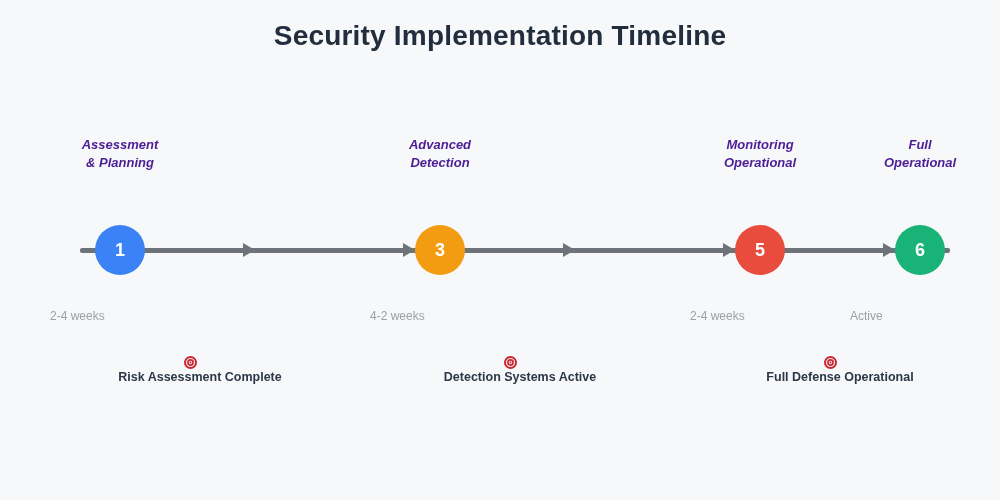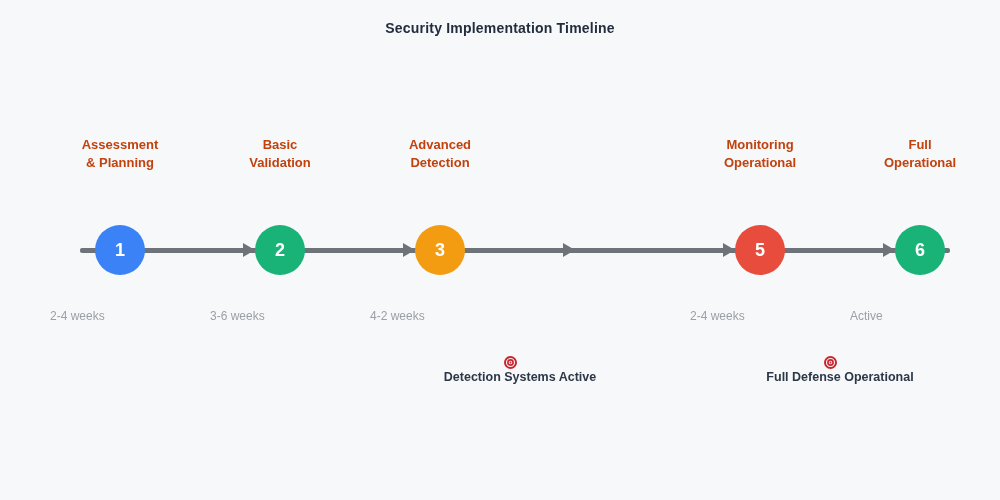--- a/index.html
+++ b/index.html
@@ -3,37 +3,37 @@
 <meta charset="utf-8">
 <style>
   html,body { margin:0; padding:0; background:#f7f8fa; }
   .canvas {
     position:relative; width:1000px; height:500px;
     background:#f7f8fa; overflow:hidden;
     font-family:"Liberation Sans", sans-serif;
   }
   .title {
     position:absolute; top:20px; left:0; width:1000px;
-    text-align:center; font-size:14px; font-weight:bold;
+    text-align:center; font-size:28px; font-weight:bold;
     color:#222d3d; letter-spacing:0.2px;
   }
   .timeline-line {
     position:absolute; left:80px; top:248px; width:870px; height:5px;
     background:#6e737a; border-radius:2px; z-index:1;
   }
   .arrow {
     position:absolute; top:243px; width:0; height:0; z-index:1;
     border-top:7px solid transparent; border-bottom:7px solid transparent;
     border-left:12px solid #6e737a;
   }
   .stage { position:absolute; top:0; width:140px; height:340px; z-index:2; }
   .stage-label {
     position:absolute; top:136px; left:0; width:140px; text-align:center;
-    font-size:13px; font-weight:bold; color:#c2410c;
-    line-height:18px; white-space:pre-line;
+    font-size:13px; font-weight:bold; color:#4c1d95;
+    line-height:18px; white-space:pre-line;font-style:italic;
   }
   .stage-circle {
     position:absolute; top:225px; left:45px; width:50px; height:50px;
     border-radius:50%; display:flex; align-items:center; justify-content:center;
   }
   .stage-number { color:#ffffff; font-size:18px; font-weight:bold; }
   .stage-duration {
     position:absolute; top:309px; left:0; width:140px; text-align:left;
     font-size:12px; color:#9aa0a6;
   }
@@ -63,28 +63,20 @@
 
   <div class="stage" style="left:50px">
     <div class="stage-label">Assessment
 &amp; Planning</div>
     <div class="stage-circle" style="background-color: rgb(59, 130, 246);">
       <span class="stage-number">1</span>
     </div>
     <div class="stage-duration">2-4 weeks</div>
   </div>
 
-  <div class="stage" style="left:210px">
-    <div class="stage-label">Basic
-Validation</div>
-    <div class="stage-circle" style="background-color: rgb(26, 179, 119);">
-      <span class="stage-number">2</span>
-    </div>
-    <div class="stage-duration">3-6 weeks</div>
-  </div>
 
   <div class="stage" style="left:370px">
     <div class="stage-label">Advanced
 Detection</div>
     <div class="stage-circle" style="background-color: rgb(243, 156, 18);">
       <span class="stage-number">3</span>
     </div>
     <div class="stage-duration">4-2 weeks</div>
   </div>
 
@@ -100,20 +92,30 @@
 
   <div class="stage" style="left:850px">
     <div class="stage-label">Full
 Operational</div>
     <div class="stage-circle" style="background-color: rgb(26, 179, 119);">
       <span class="stage-number">6</span>
     </div>
     <div class="stage-duration">Active</div>
   </div>
 
+  <div class="milestone" style="left:80px">
+    <span class="milestone-icon">
+      <svg width="13" height="13" viewBox="0 0 20 20">
+        <circle cx="10" cy="10" r="8.5" fill="none" stroke="#c9252c" stroke-width="3"></circle>
+        <circle cx="10" cy="10" r="4" fill="none" stroke="#c9252c" stroke-width="2.5"></circle>
+        <circle cx="10" cy="10" r="1.4" fill="#c9252c"></circle>
+      </svg>
+    </span>
+    <div class="milestone-label">Risk Assessment Complete</div>
+  </div>
 
   <div class="milestone" style="left:720px">
     <span class="milestone-icon">
       <svg width="13" height="13" viewBox="0 0 20 20">
         <circle cx="10" cy="10" r="8.5" fill="none" stroke="#c9252c" stroke-width="3"></circle>
         <circle cx="10" cy="10" r="4" fill="none" stroke="#c9252c" stroke-width="2.5"></circle>
         <circle cx="10" cy="10" r="1.4" fill="#c9252c"></circle>
       </svg>
     </span>
     <div class="milestone-label">Full Defense Operational</div>

